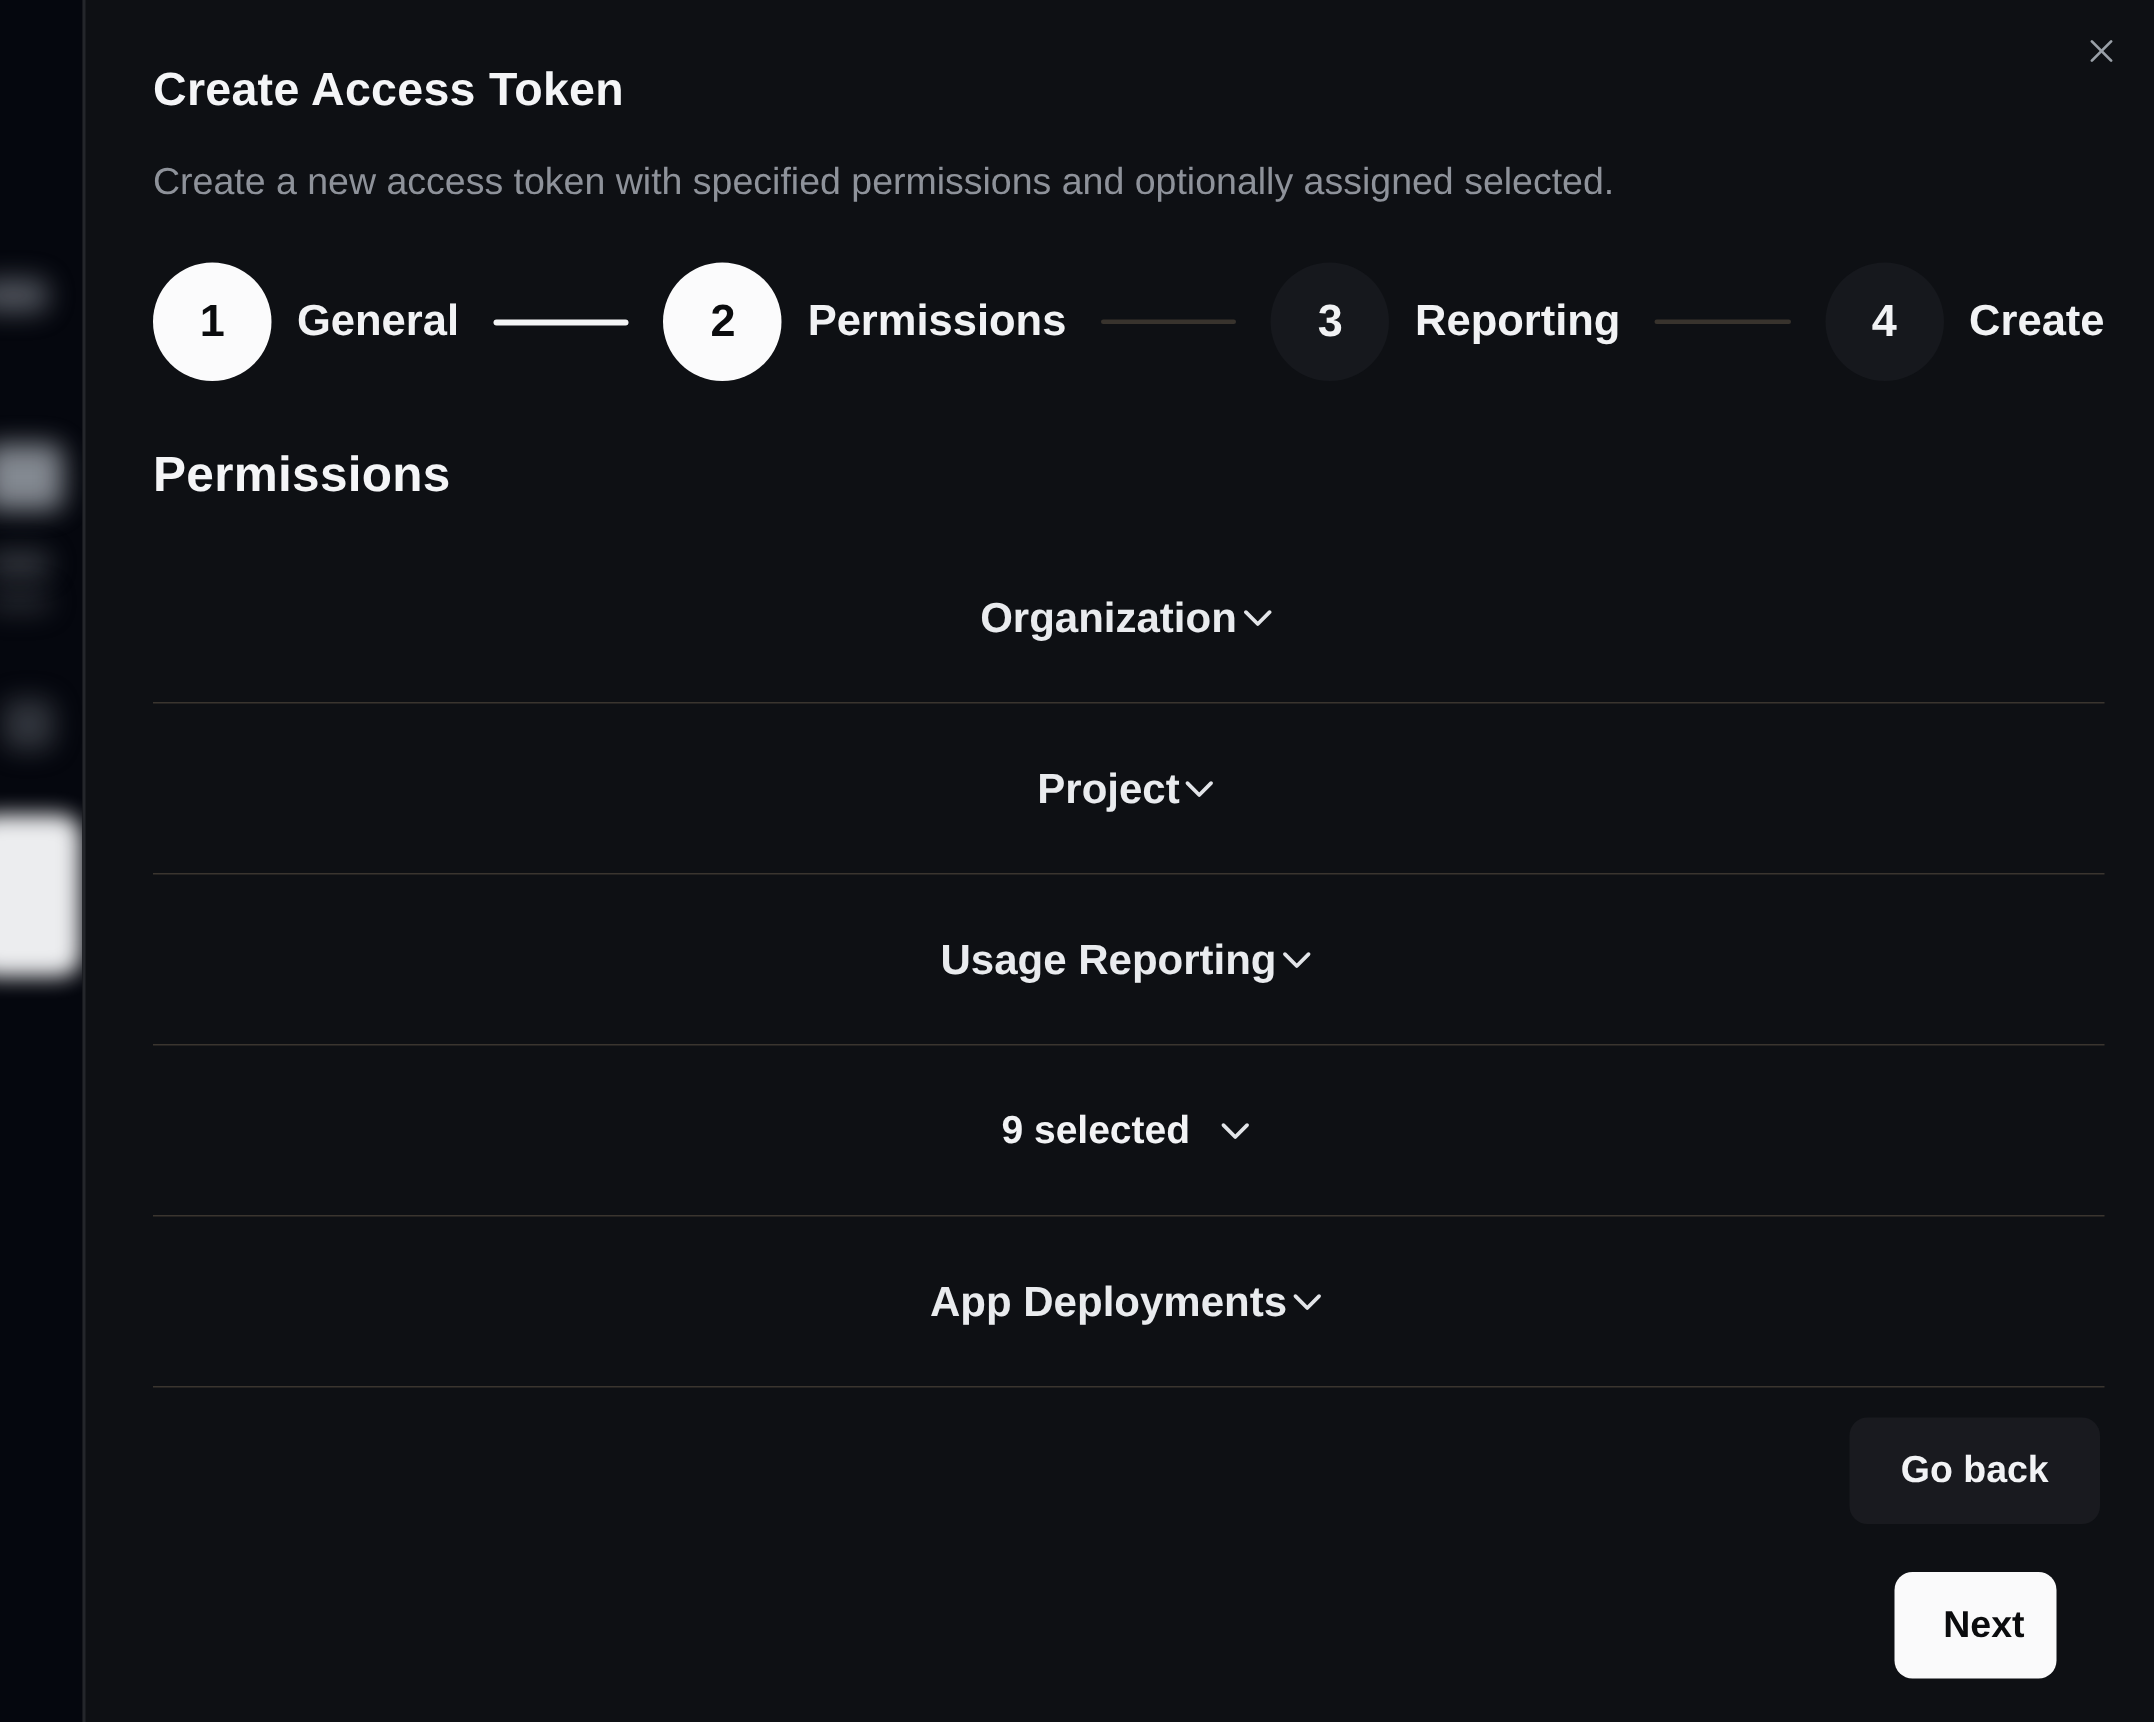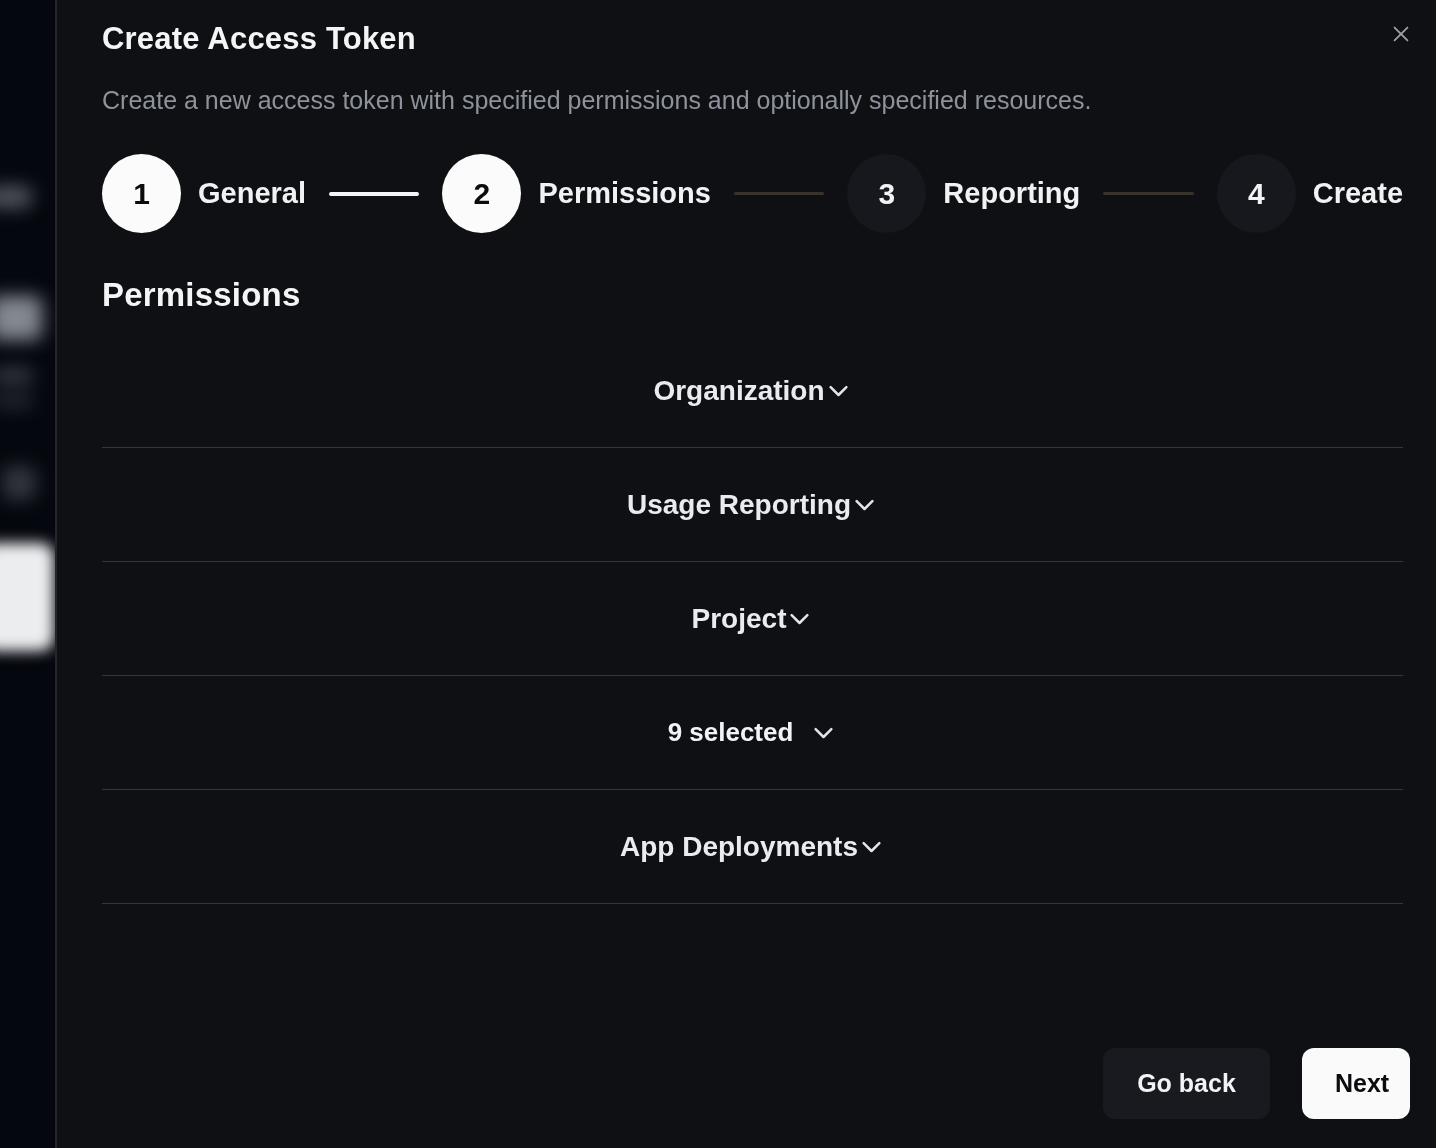--- a/index.html
+++ b/index.html
@@ -34,21 +34,21 @@
   }
   .close-btn {
     position: absolute; top: 18px; right: 19px;
     width: 32px; height: 32px;
     background: transparent; border: none; cursor: pointer;
     display: flex; align-items: center; justify-content: center;
   }
   .close-btn svg { width: 22px; height: 22px; stroke: #9aa0a8; stroke-width: 2; }
 
   .modal-title {
-    margin-top: 21px;
+    margin-top: 42px;
     font-size: 31px; font-weight: 700; color: #f4f5f7;
     letter-spacing: 0.2px;
   }
   .modal-subtitle {
     margin-top: 29px;
     font-size: 25px; color: #8e929a;
   }
 
   
   .stepper {
@@ -89,22 +89,22 @@
     cursor: pointer;
   }
   .acc-label { font-size: 28px; font-weight: 600; color: #e9ebee; }
   .acc-right { display: flex; align-items: center; gap: 17px; }
   .acc-badge { font-size: 26px; font-weight: 600; color: #f2f3f5; }
   .acc-badge:empty { display: none; }
   .chevron svg { width: 27px; height: 27px; stroke: #e2e4e8; stroke-width: 2.2; display: block; }
 
   
   .footer {
-    position: absolute; right: 26px; bottom: 29px;
-    display: flex; align-items: center; gap: 32px;
+    position: absolute; right: 36px; bottom: 29px;
+    display: flex; align-items: center; gap: 32px; flex-direction: column;
   }
   .btn {
     height: 71px; border: none; border-radius: 12px;
     font-family: "Liberation Sans", "DejaVu Sans", sans-serif;
     font-size: 25px; font-weight: 700; cursor: pointer;
     padding: 0 33px;
   }
   .btn-secondary { background: #191a1f; color: #f2f3f5; width: 167px; }
   .btn-primary  { background: #fafafb; color: #0b0c0e; width: 108px; }
 </style>
@@ -125,21 +125,21 @@
   <button class="close-btn">
     <span style="display:flex;">
       <svg viewBox="0 0 24 24" fill="none" stroke-linecap="round">
         <line x1="5" y1="5" x2="19" y2="19"></line>
         <line x1="19" y1="5" x2="5" y2="19"></line>
       </svg>
     </span>
   </button>
 
   <div class="modal-title">Create Access Token</div>
-  <div class="modal-subtitle">Create a new access token with specified permissions and optionally specified resources.</div>
+  <div class="modal-subtitle">Create a new access token with specified permissions and optionally assigned selected.</div>
 
   <div class="stepper">
     <div class="step active">
       <div class="step-circle">1</div>
       <div class="step-label">General</div>
     </div>
     <div class="connector active"></div>
     <div class="step active">
       <div class="step-circle">2</div>
       <div class="step-label">Permissions</div>
@@ -166,33 +166,33 @@
 
         <span class="chevron">
           <svg viewBox="0 0 24 24" fill="none" stroke-linecap="round" stroke-linejoin="round">
               <polyline points="5 9 12 16 19 9"></polyline>
             </svg>
         </span>
       </div>
     </div>
 
     <div class="acc-row">
+      <div class="acc-label">Project</div>
+      <div class="acc-right">
+
+        <span class="chevron">
+          <svg viewBox="0 0 24 24" fill="none" stroke-linecap="round" stroke-linejoin="round">
+              <polyline points="5 9 12 16 19 9"></polyline>
+            </svg>
+        </span>
+      </div>
+    </div>
+
+    <div class="acc-row">
       <div class="acc-label">Usage Reporting</div>
-      <div class="acc-right">
-
-        <span class="chevron">
-          <svg viewBox="0 0 24 24" fill="none" stroke-linecap="round" stroke-linejoin="round">
-              <polyline points="5 9 12 16 19 9"></polyline>
-            </svg>
-        </span>
-      </div>
-    </div>
-
-    <div class="acc-row">
-      <div class="acc-label">Project</div>
       <div class="acc-right">
 
         <span class="chevron">
           <svg viewBox="0 0 24 24" fill="none" stroke-linecap="round" stroke-linejoin="round">
               <polyline points="5 9 12 16 19 9"></polyline>
             </svg>
         </span>
       </div>
     </div>
 

